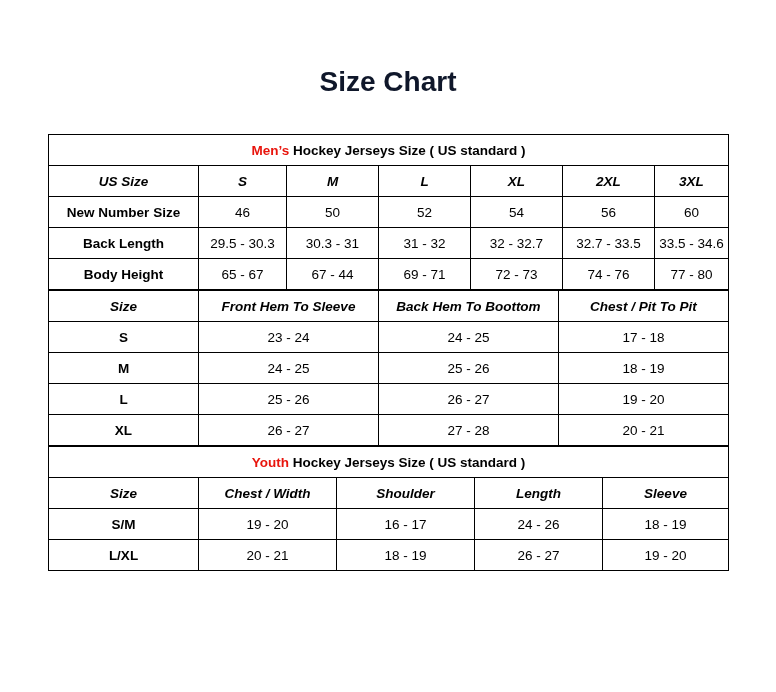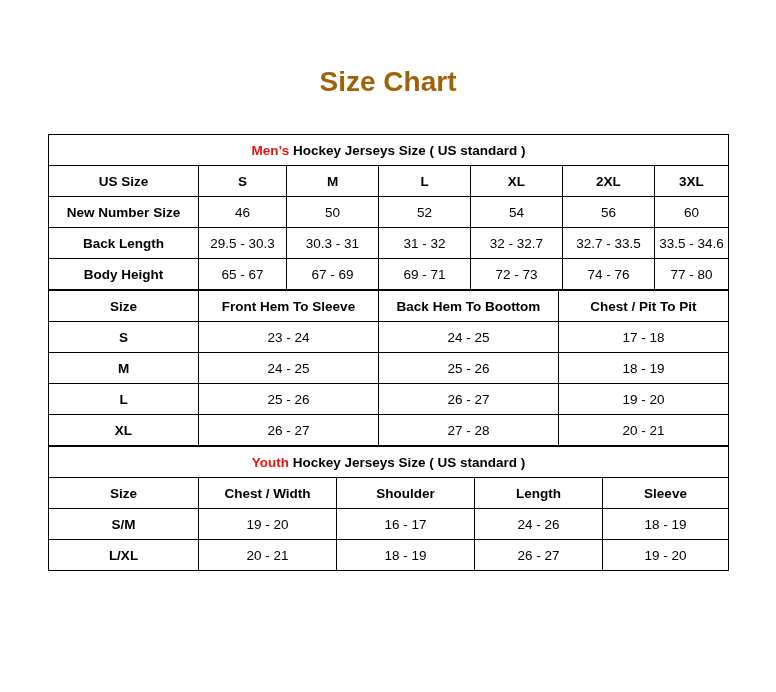--- a/index.html
+++ b/index.html
@@ -15,21 +15,21 @@
     overflow: hidden;
   }
   .page {
     width: 776px;
     height: 692px;
     position: relative;
     box-sizing: border-box;
   }
   .title {
     text-align: center;
-    color: #a16207;
+    color: #0f172a;
     font-size: 28px;
     font-weight: bold;
     margin: 0;
     padding-top: 68px;
     line-height: 1;
   }
   .chart-wrap {
     margin: 8px auto;
     padding-top: 30px;
     width: 680px;
@@ -52,20 +52,21 @@
     background: #ffff00;
     font-weight: bold;
     font-size: 15px;
     height: 32px;
   }
   td.section-head .accent {
     color: #e8140c;
   }
   td.col-head {
     font-weight: bold;
+    font-style: italic;
   }
   td.row-head {
     font-weight: bold;
   }
   td.row-head-bold {
     font-weight: bold;
   }
 </style>
 </head>
 <body>
@@ -112,21 +113,21 @@
           <td>29.5 - 30.3</td>
           <td>30.3 - 31</td>
           <td>31 - 32</td>
           <td>32 - 32.7</td>
           <td>32.7 - 33.5</td>
           <td>33.5 - 34.6</td>
         </tr>
         <tr>
           <td class="row-head">Body Height</td>
           <td>65 - 67</td>
-          <td>67 - 69</td>
+          <td>67 - 44</td>
           <td>69 - 71</td>
           <td>72 - 73</td>
           <td>74 - 76</td>
           <td>77 - 80</td>
         </tr>
       </tbody>
     </table>
 
     <table class="size-table">
       <colgroup>

